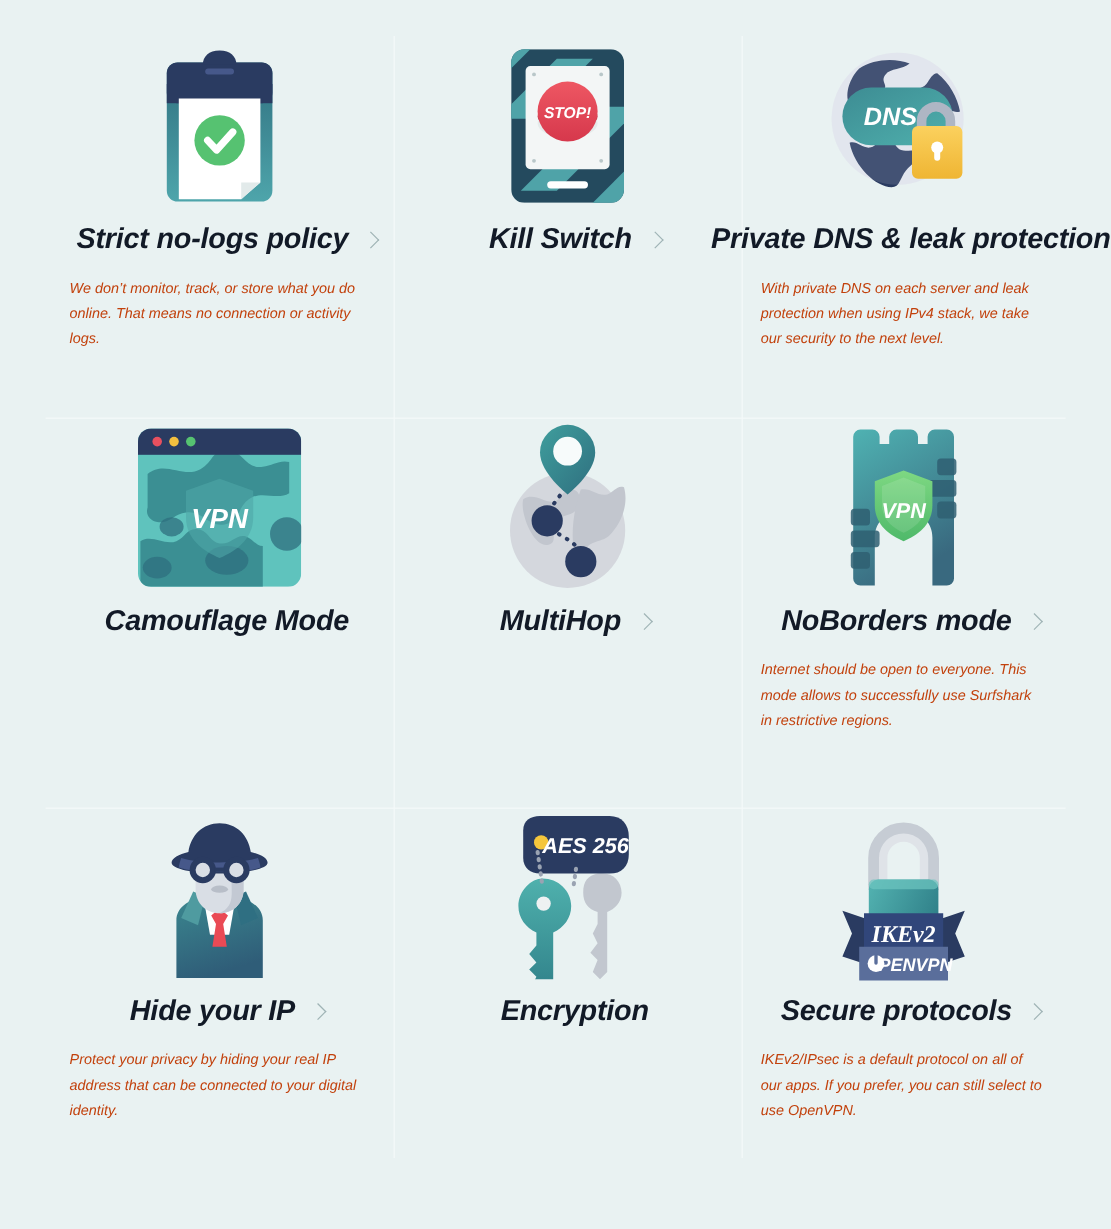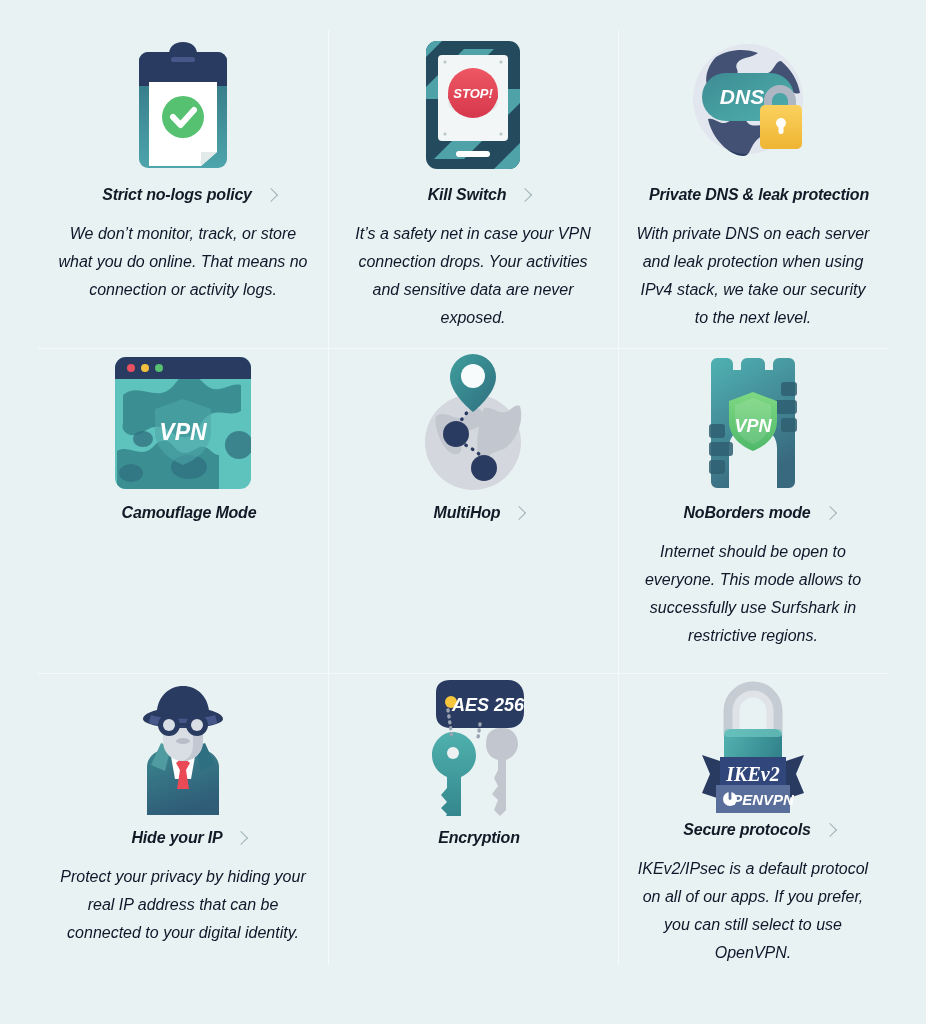--- a/index.html
+++ b/index.html
@@ -67,21 +67,21 @@
 
   .icon-wrap {
     height: 150px;
     display: flex;
     align-items: center;
     justify-content: center;
     margin-bottom: 6px;
   }
 
   .card-title {
-    font-size: 16px;
+    font-size: 24px;
     font-weight: bold;
     color: #121a27;
     letter-spacing: -0.2px;
     text-align: center;
     display: flex;
     align-items: center;
     justify-content: center;
     gap: 14px;
     margin: 0 0 16px 12px;
     white-space: nowrap;
@@ -91,24 +91,23 @@
     width: 9px;
     height: 9px;
     border-top: 1.6px solid #9fb3b5;
     border-right: 1.6px solid #9fb3b5;
     transform: rotate(45deg);
     position: relative;
     top: 0px;
   }
 
   .card-desc {
-    font-size: 16px;
+    font-size: 12px;
     line-height: 1.75;
-    color: #0f172a;
-    text-align: center;
+    color: #c2410c;
     max-width: 250px;
     margin: 0;
   }
   .col3 .card-desc { max-width: 246px; }
 </style>
 </head>
 <body>
 
 <div class="features-grid">
 
@@ -176,21 +175,20 @@
             <circle cx="49" cy="54" r="25" fill="url(#stopG)"></circle>
             <text x="49" y="59" text-anchor="middle" font-family="Liberation Sans, sans-serif" font-size="13" font-weight="bold" fill="#ffffff">STOP!</text>
             <rect x="32" y="112" width="34" height="6" rx="3" fill="#ffffff"></rect>
           </g>
         </svg>
       </div>
       <div class="card-title">
         <span>Kill Switch</span>
         <span class="chev"></span>
       </div>
-      <p class="card-desc">It’s a safety net in case your VPN connection drops. Your activities and sensitive data are never exposed.</p>
     </div>
 
     <div class="card col3">
       <div class="icon-wrap">
         <svg width="134" height="132" viewBox="0 0 134 132">
           <defs>
             <linearGradient id="dnsG" x1="0" y1="0" x2="1" y2="1">
               <stop offset="0" stop-color="#3d8c93"></stop>
                 <stop offset="1" stop-color="#4fb0ad"></stop>
             </linearGradient>

